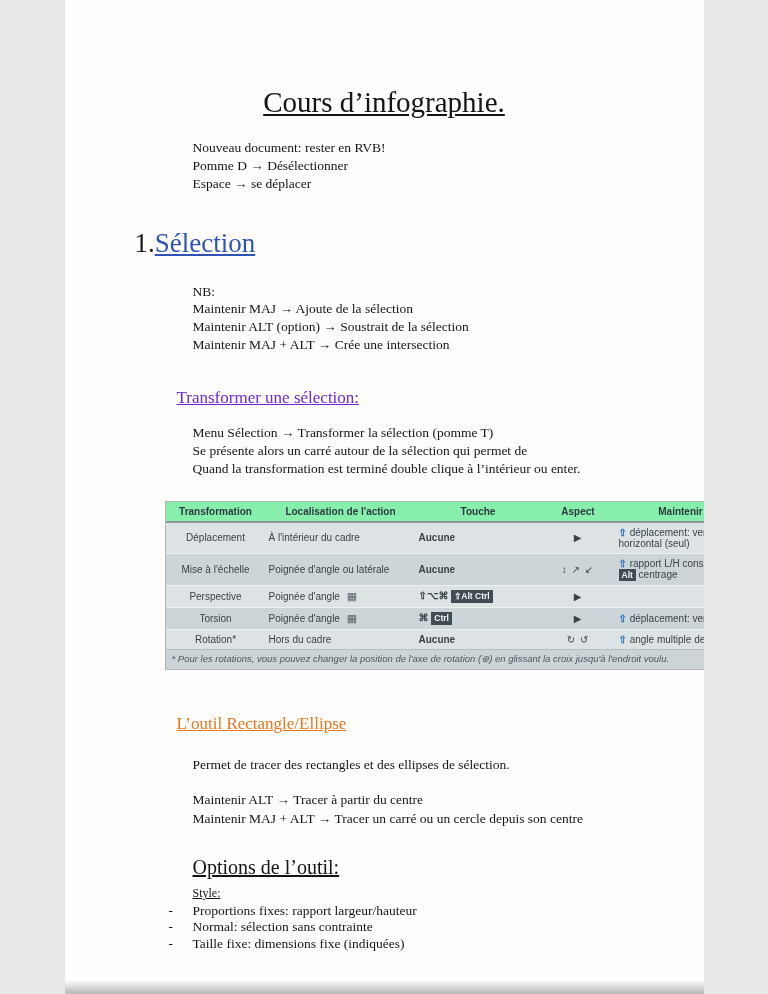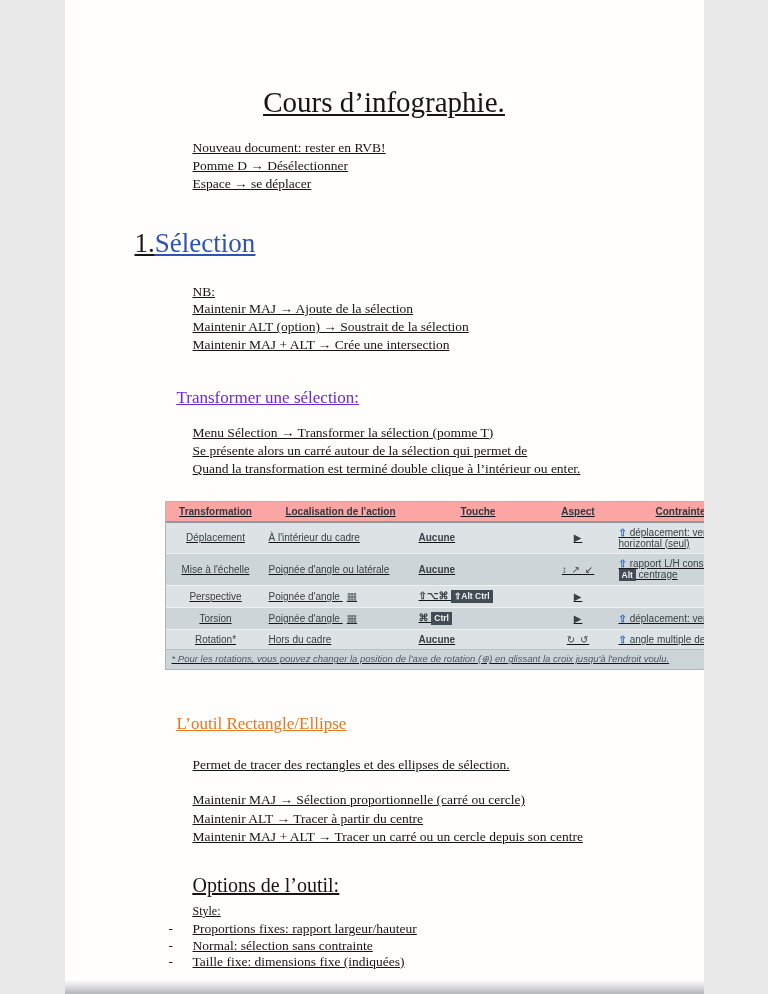--- a/index.html
+++ b/index.html
@@ -4,21 +4,20 @@
 <style>
   html,body { margin:0; padding:0; background:#e9e9e9; }
   .sheet {
     position:relative;
     width:639px; height:994px;
     margin:0 auto;
     background:#fffefd;
     overflow:hidden;
     font-family:"Liberation Serif", serif;
     color:#151515;
-    text-decoration:underline;
   }
   
   .bottom-shade {
     position:absolute; left:0; right:0; bottom:0; height:14px;
     background:linear-gradient(to bottom, rgba(120,120,120,0) 0%, rgba(90,95,100,.45) 100%);
     pointer-events:none;
   }
 
   .doc-title {
     margin:86px 0 0 0;
@@ -51,21 +50,21 @@
   
   .table-figure {
     width:580px; margin:22px 0 0 100px;
     background:#ccd4d8;
     border:1px solid #adb7bb;
     box-sizing:border-box;
     font-family:"Liberation Sans", sans-serif;
   }
   table.ref-table { border-collapse:collapse; width:100%; table-layout:fixed; }
   .ref-table th {
-    background:#fca5a5;
+    background:#86efac;
     border-bottom:2px solid #8d989d;
     font-size:10px; font-weight:bold; color:#2e3a40;
     padding:4px 2px; text-align:center;
   }
   .ref-table td {
     border-top:1px solid #eef1f2;
     padding:4px 3px;
     font-size:10px; color:#3a4247;
     vertical-align:middle;
   }
@@ -156,21 +155,21 @@
           <col class="col-key">
           <col class="col-aspect">
           <col class="col-con">
       </colgroup>
       <thead>
         <tr>
           <th>Transformation</th>
           <th>Localisation de l'action</th>
           <th>Touche</th>
           <th>Aspect</th>
-          <th>Contrainte</th>
+          <th>Maintenir</th>
         </tr>
       </thead>
       <tbody>
           <tr>
             <td class="c-name">Déplacement</td>
             <td class="c-loc">À l'intérieur du cadre</td>
             <td class="c-key">Aucune</td>
             <td class="c-aspect">▶</td>
             <td class="c-con"><span class="shift">⇧</span> déplacement: vertical ou horizontal (seul)</td>
           </tr>
@@ -207,21 +206,20 @@
     <p class="footnote">* Pour les rotations, vous pouvez changer la position de l'axe de rotation (⊕) en glissant la croix jusqu'à l'endroit voulu.</p>
   </div>
 
   <h3 class="tool-section-heading">L’outil Rectangle/Ellipse</h3>
 
   <div class="tool-desc">
     <p>Permet de tracer des rectangles et des ellipses de sélection.</p>
   </div>
 
   <div class="tool-lines">
-    <p>Maintenir MAJ → Sélection proportionnelle (carré ou cercle)</p>
     <p>Maintenir ALT → Tracer à partir du centre</p>
     <p>Maintenir MAJ + ALT → Tracer un carré ou un cercle depuis son centre</p>
   </div>
 
   <h4 class="options-heading">Options de l’outil:</h4>
   <div class="style-label">Style:</div>
 
   <ul class="dash-list">
     <li><span>Proportions fixes: rapport largeur/hauteur</span></li>
     <li><span>Normal: sélection sans contrainte</span></li>

